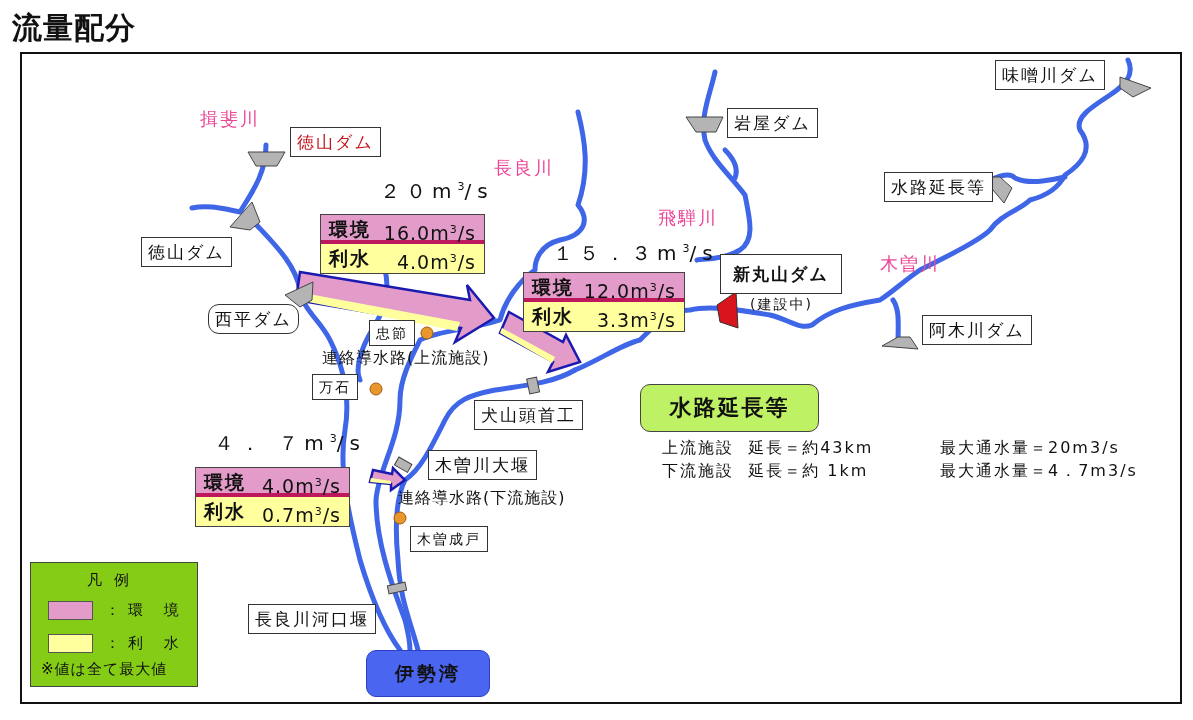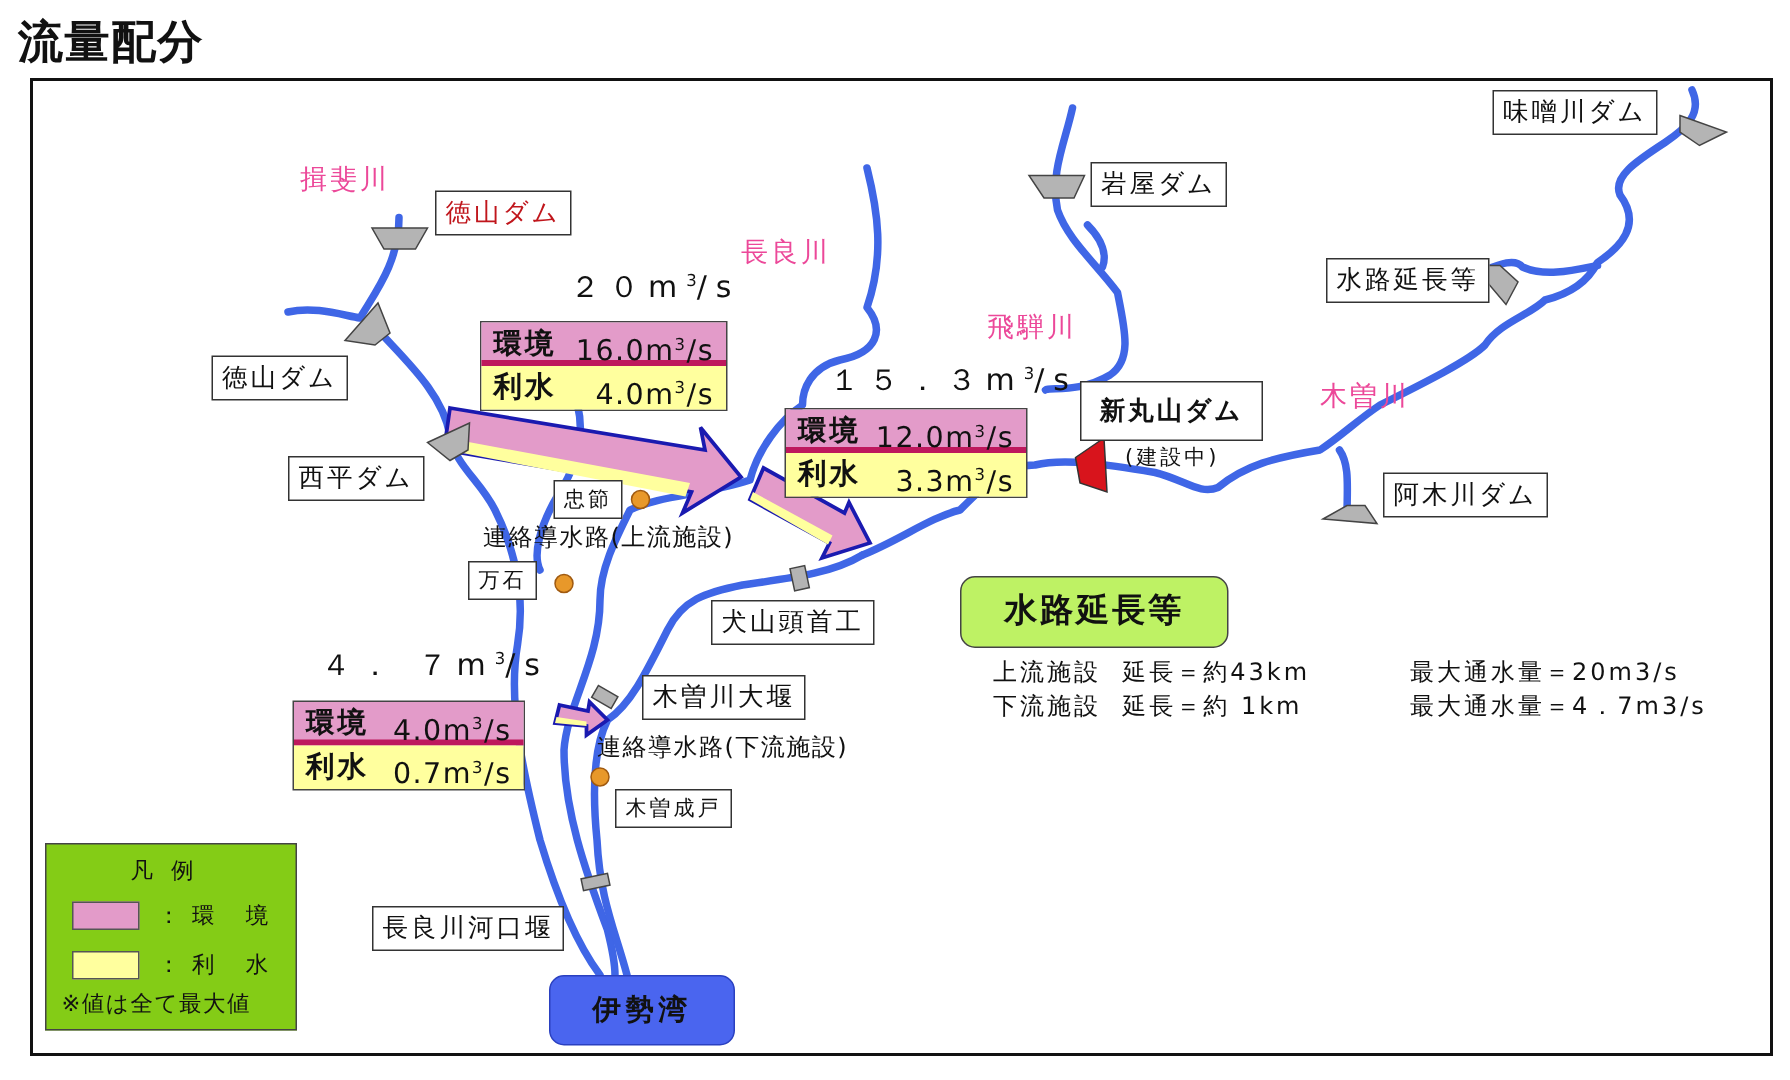--- a/index.html
+++ b/index.html
@@ -92,21 +92,21 @@
   </g>
 </svg>
 
 <div class="lbl river-name" style="left:200px;top:107px;">揖斐川</div>
 <div class="lbl river-name" style="left:494px;top:156px;">長良川</div>
 <div class="lbl river-name" style="left:658px;top:206px;">飛騨川</div>
 <div class="lbl river-name" style="left:880px;top:252px;">木曽川</div>
 
 <div class="box red" style="left:290px;top:127px;">徳山ダム</div>
 <div class="box" style="left:141px;top:237px;">徳山ダム</div>
-<div class="box" style="left:192px;top:304px;">西平ダム</div>
+<div class="box" style="left:208px;top:304px;border-radius:11px;">西平ダム</div>
 <div class="box" style="left:727px;top:108px;">岩屋ダム</div>
 <div class="box" style="left:995px;top:60px;">味噌川ダム</div>
 <div class="box" style="left:884px;top:172px;">水路延長等</div>
 <div class="box" style="left:922px;top:315px;">阿木川ダム</div>
 <div class="box" style="left:720px;top:254px;width:122px;height:40px;line-height:36px;text-align:center;font-weight:bold;">新丸山ダム</div>
 <div class="lbl" style="left:750px;top:296px;font-size:14px;letter-spacing:2px;">(建設中)</div>
 
 <div class="box small" style="left:369px;top:320px;">忠節</div>
 <div class="box small" style="left:312px;top:374px;">万石</div>
 <div class="lbl" style="left:322px;top:348px;font-size:16px;letter-spacing:1px;">連絡導水路(上流施設)</div>

